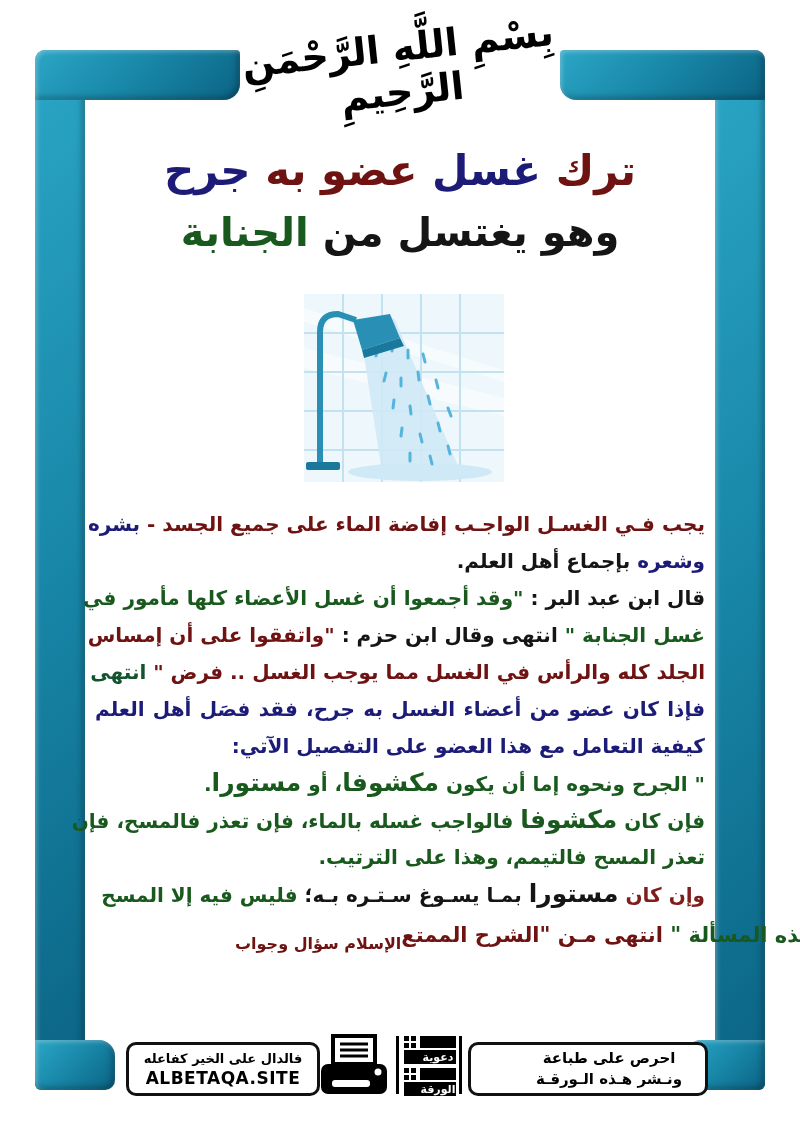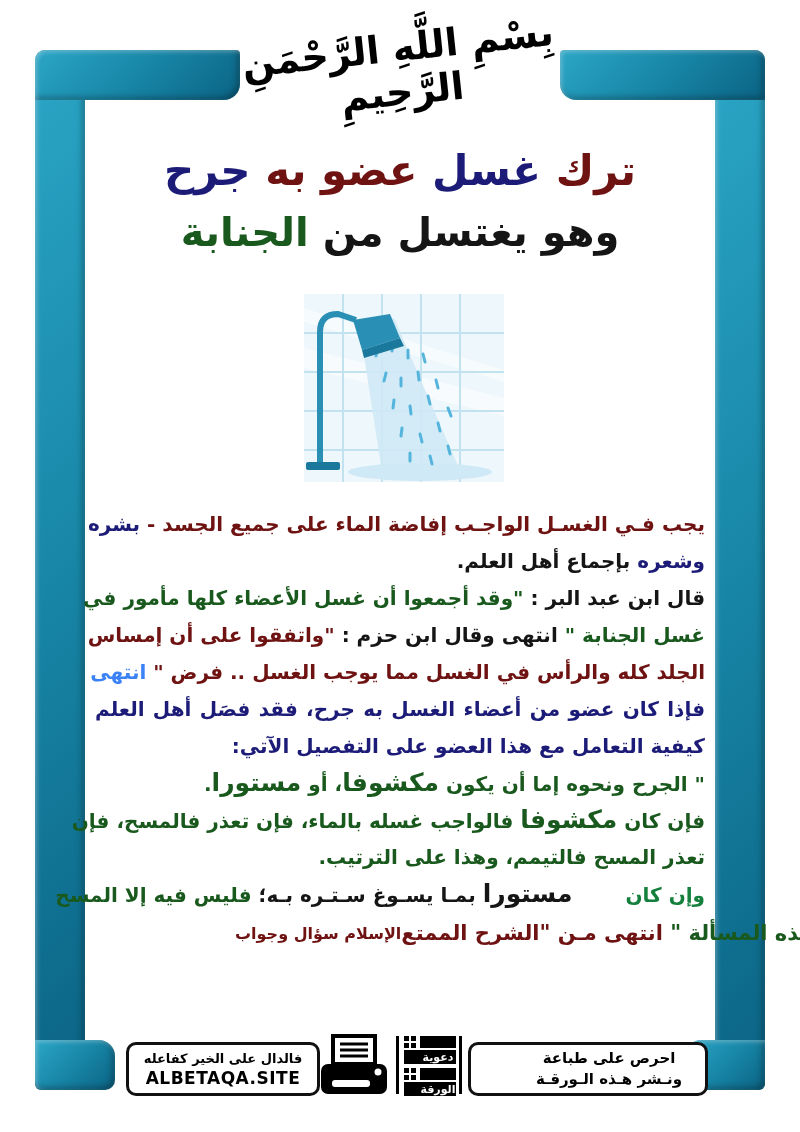--- a/index.html
+++ b/index.html
@@ -21,21 +21,21 @@
   .title{position:absolute;left:95px;width:610px;text-align:center;font-weight:bold;direction:rtl;}
   .title-1{top:140px;font-size:42px;line-height:62px;}
   .title-2{top:202px;font-size:40px;line-height:60px;}
   
   .shower{position:absolute;left:298px;top:288px;width:212px;height:200px;}
   
   .body-text{position:absolute;left:95px;top:506px;width:610px;direction:rtl;font-weight:bold;}
   .body-line{height:37px;line-height:36px;font-size:20px;white-space:nowrap;}
   .al-j{text-align:justify;text-align-last:justify;}
   .al-r{text-align:right;}
-  .body-last{display:flex;justify-content:space-between;align-items:center;height:40px;padding-left:140px;}
+  .body-last{display:flex;justify-content:space-between;align-items:flex-end;height:40px;padding-left:140px;}
   .attribution{font-size:16px;font-weight:bold;white-space:nowrap;direction:rtl;}
   .last-line{font-size:21px;font-weight:bold;white-space:nowrap;direction:rtl;line-height:36px;}
   
   .fbox{position:absolute;border:3px solid #111;border-radius:10px;background:#fff;
         display:flex;flex-direction:column;justify-content:center;align-items:center;direction:rtl;}
   .fbox-left{left:126px;top:1042px;width:188px;height:48px;text-align:right;}
   .fbox-left .l1{font-size:13px;font-weight:bold;color:#000;line-height:18px;}
   .fbox-left .l2{font-size:17px;font-weight:bold;color:#000;letter-spacing:.5px;line-height:20px;font-family:"DejaVu Sans",sans-serif;}
   .fbox-right{left:468px;top:1042px;width:192px;height:48px;padding-left:42px;}
   .fbox-right .l1,.fbox-right .l2{font-size:15px;font-weight:bold;color:#000;line-height:21px;}
@@ -100,27 +100,27 @@
     <polygon points="55,32 92,26 102,50 64,62" fill="#2a8fb5"></polygon>
     <polygon points="64,62 102,50 106,58 66,70" fill="#19789c"></polygon>
   </svg>
 
   <div class="body-text">
 
     <div class="body-line al-j"><span style="color: rgb(110, 18, 18);">يجب فـي الغسـل الواجـب إفاضة الماء على جميع الجسد - </span><span style="color: rgb(28, 28, 120);">بشره</span></div>
       <div class="body-line al-r"><span style="color: rgb(28, 28, 120);">وشعره </span><span style="color: rgb(21, 21, 21);">بإجماع أهل العلم.</span></div>
       <div class="body-line al-j"><span style="color: rgb(21, 21, 21);">قال ابن عبد البر : </span><span style="color: rgb(25, 89, 29);">"وقد أجمعوا أن غسل الأعضاء كلها مأمور في</span></div>
       <div class="body-line al-j"><span style="color: rgb(25, 89, 29);">غسل الجنابة " </span><span style="color: rgb(21, 21, 21);">انتهى  وقال ابن حزم : </span><span style="color: rgb(110, 18, 18);">"واتفقوا على أن إمساس</span></div>
-      <div class="body-line al-j"><span style="color: rgb(110, 18, 18);">الجلد كله والرأس في الغسل مما يوجب الغسل .. فرض " </span><span style="color: #3b82f6; margin-left: 24px;">انتهى</span></div>
+      <div class="body-line al-j"><span style="color: rgb(110, 18, 18);">الجلد كله والرأس في الغسل مما يوجب الغسل .. فرض " </span><span style="color: #14532d; margin-left: 24px;">انتهى</span></div>
       <div class="body-line al-j"><span style="color: rgb(28, 28, 120);">فإذا كان عضو من أعضاء الغسل به جرح، فقد فصَل أهل العلم</span></div>
       <div class="body-line al-r"><span style="color: rgb(28, 28, 120);">كيفية التعامل مع هذا العضو على التفصيل الآتي:</span></div>
       <div class="body-line al-r"><span style="color: rgb(25, 89, 29);">" الجرح ونحوه إما أن يكون </span><span style="color: rgb(25, 89, 29); font-size: 25px;">مكشوفا</span><span style="color: rgb(25, 89, 29);">، أو </span><span style="color: rgb(25, 89, 29); font-size: 25px;">مستورا</span><span style="color: rgb(25, 89, 29);">.</span></div>
       <div class="body-line al-j"><span style="color: rgb(25, 89, 29);">فإن كان </span><span style="color: rgb(25, 89, 29); font-size: 25px;">مكشوفا</span><span style="color: rgb(25, 89, 29);"> فالواجب غسله بالماء، فإن تعذر فالمسح، فإن</span></div>
       <div class="body-line al-r"><span style="color: rgb(25, 89, 29);">تعذر المسح فالتيمم، وهذا على الترتيب.</span></div>
-      <div class="body-line al-j"><span style="color: #15803d; margin-left: 46px;">وإن كان </span><span style="color: rgb(21, 21, 21); font-size: 25px;">مستورا</span><span style="color: rgb(21, 21, 21);"> بمـا يسـوغ سـتـره بـه؛ </span><span style="color: rgb(25, 89, 29); margin-left: 13px;">فليس فيه إلا المسح</span></div>
+      <div class="body-line al-j"><span style="color: #7f1d1d;">وإن كان </span><span style="color: rgb(21, 21, 21); font-size: 25px;">مستورا</span><span style="color: rgb(21, 21, 21);"> بمـا يسـوغ سـتـره بـه؛ </span><span style="color: rgb(25, 89, 29); margin-left: 13px;">فليس فيه إلا المسح</span></div>
       <div class="body-last" dir="ltr">
       <span class="attribution" style="color: rgb(110, 18, 18);">الإسلام سؤال وجواب</span>
       <div class="last-line"><span style="color: rgb(25, 89, 29);">هذه المسألة " </span><span style="color: rgb(110, 18, 18);">انتهى مـن "الشرح الممتع</span></div>
     </div>
   </div>
 
   <div class="fbox fbox-left">
     <div class="l1">فالدال على الخير كفاعله</div>
     <div class="l2">ALBETAQA.SITE</div>
   </div>

